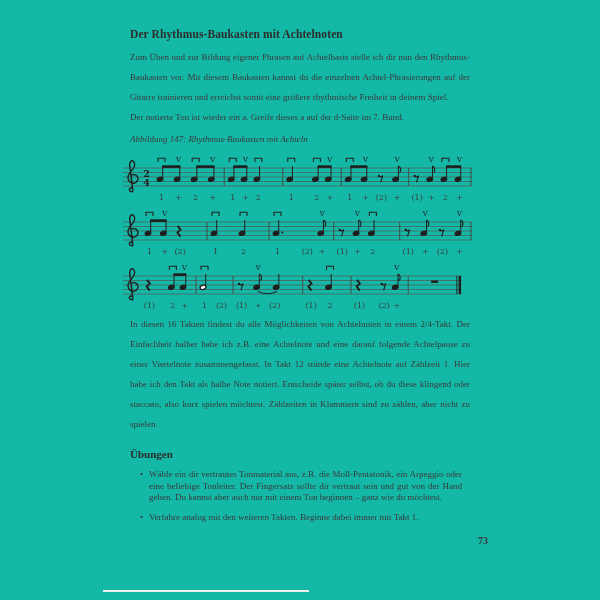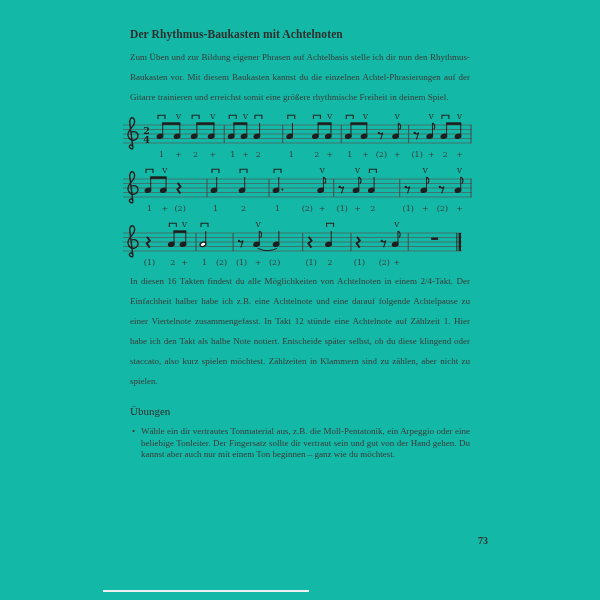--- a/index.html
+++ b/index.html
@@ -1,37 +1,39 @@
 <!DOCTYPE html>
 <html><head>
 <meta charset="utf-8">
 <style>
   html,body{margin:0;padding:0;width:600px;height:600px;background:#ffffff;overflow:hidden;}
   body{font-family:"Liberation Serif","DejaVu Serif",serif;color:#3a3a3a;}
   .page{position:absolute;inset:0;background:#14b8a6;}
   .content{position:absolute;left:130px;top:28px;width:340px;}
   h1{font-size:11.5px;font-weight:bold;color:#2d2d2d;margin:0 0 7px 0;letter-spacing:.1px;}
-  h2{font-size:11px;font-weight:normal;color:#2d2d2d;margin:14px 0 5px 0;}
+  h2{font-size:11px;font-weight:bold;color:#2d2d2d;margin:14px 0 5px 0;}
   p.body{font-size:9px;line-height:20px;text-align:justify;margin:0;}
   p.caption{font-size:9px;font-style:italic;margin:7px 0 6px 0;}
   .notation{margin-left:-9px;margin-bottom:2px;}
   .notation svg{display:block;}
   ul.bullets{margin:9px 0 0 0;padding:0;list-style:none;}
-  ul.bullets li{position:relative;padding-left:11px;font-size:9px;line-height:11.5px;text-align:justify;margin:0;}
+  ul.bullets li{position:relative;padding-left:11px;font-size:9px;line-height:11.5px;text-align:justify;margin:8px;}
   ul.bullets li::before{content:"\2022";position:absolute;left:2px;top:0;}
   .pagenum{position:absolute;left:471px;top:535px;width:24px;font-size:10px;font-weight:bold;color:#333;text-align:center;}
   .scan-line{position:absolute;left:103px;top:590px;width:206px;height:2px;background:#f0f0f0;}
 </style>
 </head>
 <body>
 
 <div class="page">
   <div class="content">
     <h1>Der Rhythmus-Baukasten mit Achtelnoten</h1>
     <p class="body">Zum Üben und zur Bildung eigener Phrasen auf Achtelbasis stelle ich dir nun den Rhythmus-Baukasten vor. Mit diesem Baukasten kannst du die einzelnen Achtel-Phrasierungen auf der Gitarre trainieren und erreichst somit eine größere rhythmische Freiheit in deinem Spiel.</p>
+    <p class="body">Der notierte Ton ist wieder ein a. Greife dieses a auf der d-Saite im 7. Bund.</p>
+    <p class="caption">Abbildung 147: Rhythmus-Baukasten mit Achteln</p>
     <div class="notation" id="notation">
         <svg width="352" height="54" viewBox="0 0 352 54">
           <line x1="2" y1="18" x2="351" y2="18" stroke="#555555" stroke-width="0.7"></line>
           <line x1="2" y1="22.5" x2="351" y2="22.5" stroke="#555555" stroke-width="0.7"></line>
           <line x1="2" y1="27" x2="351" y2="27" stroke="#555555" stroke-width="0.7"></line>
           <line x1="2" y1="31.5" x2="351" y2="31.5" stroke="#555555" stroke-width="0.7"></line>
           <line x1="2" y1="36" x2="351" y2="36" stroke="#555555" stroke-width="0.7"></line>
           <g transform="translate(11.5 27)">
             <path d="M 0.3 14.6 C -2.6 15.4 -4.3 12.4 -2.2 11.2 C -0.7 10.4 0.9 11.9 0.4 13.7 L -2.7 -10.8 C -3.2 -14.3 -1.5 -17.2 0.7 -15.8 C 2.9 -14.3 2.4 -10.6 0.5 -8.1 C -1.9 -4.9 -4.9 -2.5 -4.5 1.3 C -4.1 4.9 -1 6.8 1.9 6.1 C 4.8 5.4 6.1 2.5 5.2 0.2 C 4.4 -1.9 1.8 -2.9 -0.2 -2.1" fill="none" stroke="#1e1e1e" stroke-width="1.4" stroke-linecap="round"></path>
           </g>
@@ -254,17 +256,18 @@
           <line x1="287.22807017543863" y1="18" x2="287.22807017543863" y2="36" stroke="#444" stroke-width="0.9"></line>
           <rect x="310.11403508771934" y="22.5" width="7" height="2.4" fill="#1e1e1e"></rect>
           <line x1="335.80000000000007" y1="18" x2="335.80000000000007" y2="36" stroke="#1e1e1e" stroke-width="0.9"></line>
           <rect x="337.6000000000001" y="18" width="2.4" height="18" fill="#1e1e1e"></rect>
         </svg>
       </div>
     <p class="body">In diesen 16 Takten findest du alle Möglichkeiten von Achtelnoten in einem 2/4-Takt. Der Einfachheit halber habe ich z.B. eine Achtelnote und eine darauf folgende Achtelpause zu einer Viertelnote zusammengefasst. In Takt 12 stünde eine Achtelnote auf Zählzeit 1. Hier habe ich den Takt als halbe Note notiert. Entscheide später selbst, ob du diese klingend oder staccato, also kurz spielen möchtest. Zählzeiten in Klammern sind zu zählen, aber nicht zu spielen.</p>
     <h2>Übungen</h2>
     <ul class="bullets" id="bullets">
         <li>Wähle ein dir vertrautes Tonmaterial aus, z.B. die Moll-Pentatonik, ein Arpeggio oder eine beliebige Tonleiter. Der Fingersatz sollte dir vertraut sein und gut von der Hand gehen. Du kannst aber auch nur mit einem Ton beginnen – ganz wie du möchtest.</li>
+        <li>Verfahre analog mit den weiteren Takten. Beginne dabei immer mit Takt 1.</li>
       </ul>
   </div>
   <div class="pagenum">73</div>
   <div class="scan-line"></div>
 </div>
 
 </body></html>

